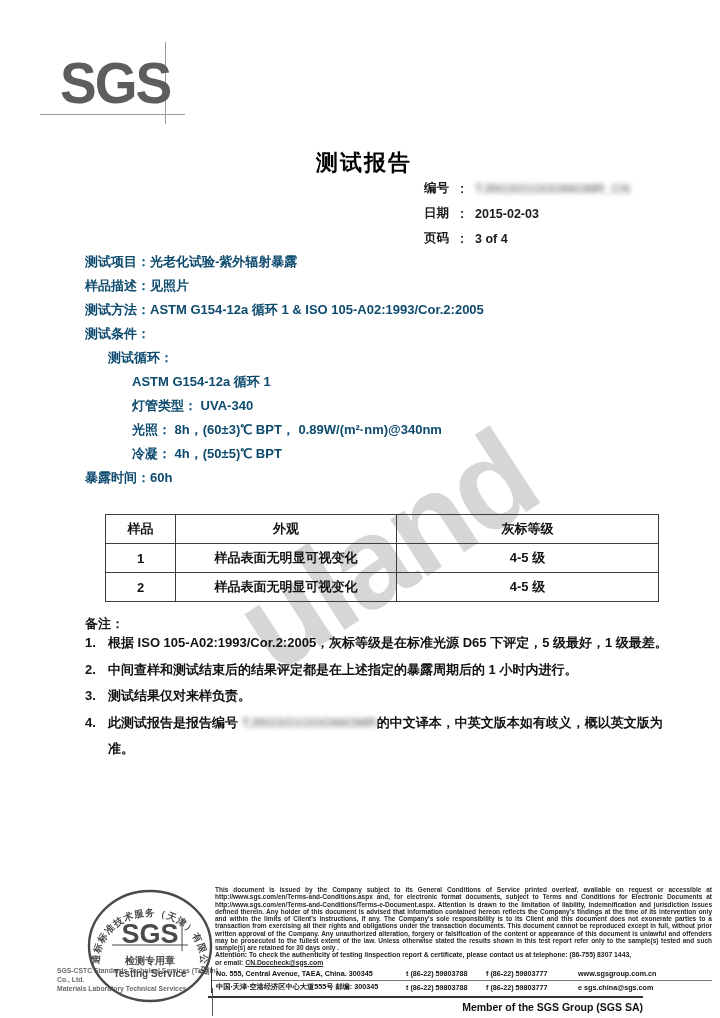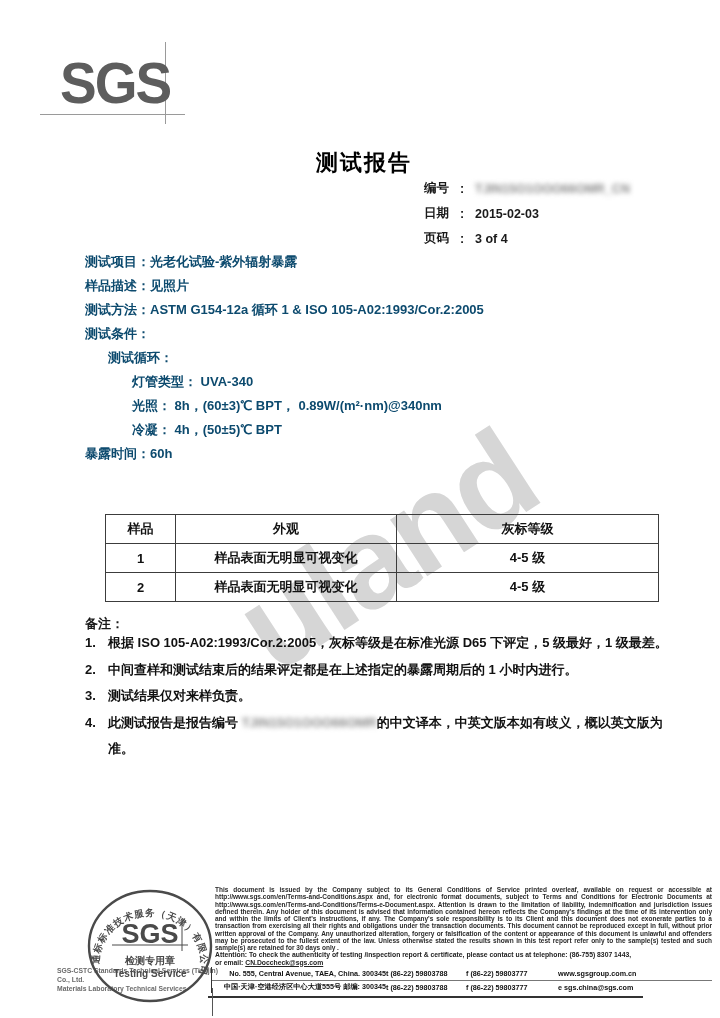--- a/index.html
+++ b/index.html
@@ -70,21 +70,21 @@
     position:absolute; left:215px; top:951px; width:497px; z-index:2;
     font-size:6.8px; line-height:7.6px; font-weight:bold; color:#222;
   }
   .attention .email { text-decoration:underline; }
   .addr-block {
     position:absolute; left:211px; top:967px; width:501px; z-index:2;
     border-left:1px solid #333;
   }
   .addr-row { display:flex; height:13px; align-items:center; font-size:7.2px; font-weight:bold; color:#111; padding-left:4px; }
   .addr-row + .addr-row { border-top:1px solid #777; }
-  .addr-col1 { width:170px;text-align:right; } .addr-col2 { width:80px; } .addr-col3 { width:92px; } .addr-col4 { width:95px; }
+  .addr-col1 { width:190px; } .addr-col2 { width:80px; } .addr-col3 { width:92px; } .addr-col4 { width:95px; }
   .bottom-rule { position:absolute; left:208px; top:996px; width:435px; height:2px; background:#333; z-index:2; }
   .bottom-tick { position:absolute; left:212px; top:988px; width:1px; height:28px; background:#555; z-index:2; }
   .member-line {
     position:absolute; left:343px; top:1001px; width:300px; text-align:right;
     font-size:10.5px; font-weight:bold; color:#111; z-index:2;
   }
   
   .company-lines {
     position:absolute; left:57px; top:966px; width:165px; z-index:1;
     font-size:6.8px; line-height:9px; color:#6a6a6a; filter:blur(0.4px); font-weight:bold;
@@ -124,20 +124,21 @@
       <span class="hdr-value">3 of 4</span>
     </div>
   </div>
 
   <div class="body-block">
     <div class="bline"><span>测试项目：</span><span>光老化试验-紫外辐射暴露</span></div>
     <div class="bline"><span>样品描述：</span><span>见照片</span></div>
     <div class="bline"><span>测试方法：</span><span>ASTM G154-12a 循环 1 &amp; ISO 105-A02:1993/Cor.2:2005</span></div>
     <div class="bline"><span>测试条件：</span></div>
     <div class="bline ind1">测试循环：</div>
+    <div class="bline ind2">ASTM G154-12a 循环 1</div>
     <div class="bline ind2">灯管类型： UVA-340</div>
     <div class="bline ind2">光照： 8h，(60±3)℃ BPT， 0.89W/(m²·nm)@340nm</div>
     <div class="bline ind2">冷凝： 4h，(50±5)℃ BPT</div>
     <div class="bline"><span>暴露时间：</span><span>60h</span></div>
   </div>
 
   <table class="rtable">
     <colgroup>
         <col class="col-sample">
         <col class="col-appear">
@@ -200,20 +201,21 @@
     <div class="addr-row">
       <span class="addr-col1">中国·天津·空港经济区中心大道555号  邮编: 300345</span>
       <span class="addr-col2">t  (86-22) 59803788</span>
       <span class="addr-col3">f  (86-22) 59803777</span>
       <span class="addr-col4">e  sgs.china@sgs.com</span>
     </div>
   </div>
 
   <div class="bottom-rule"></div>
   <div class="bottom-tick"></div>
+  <div class="member-line">Member of the SGS Group (SGS SA)</div>
 
   <div class="company-lines">
     <div>SGS-CSTC Standards Technical Services (Tianjin) Co., Ltd.</div>
     <div>Materials Laboratory Technical Services</div>
   </div>
 
   <svg class="stamp" width="132" height="118" viewBox="0 0 132 118">
     <ellipse cx="66" cy="59" rx="61" ry="55" fill="none" stroke="#4a4a4a" stroke-width="2.4"></ellipse>
     <path id="stamp-arc" d="M 16,84 A 51,46 0 1 1 116,84" fill="none"></path>
     <text font-size="9.5" font-weight="bold" fill="#4a4a4a" letter-spacing="1" font-family="Liberation Sans, sans-serif">

